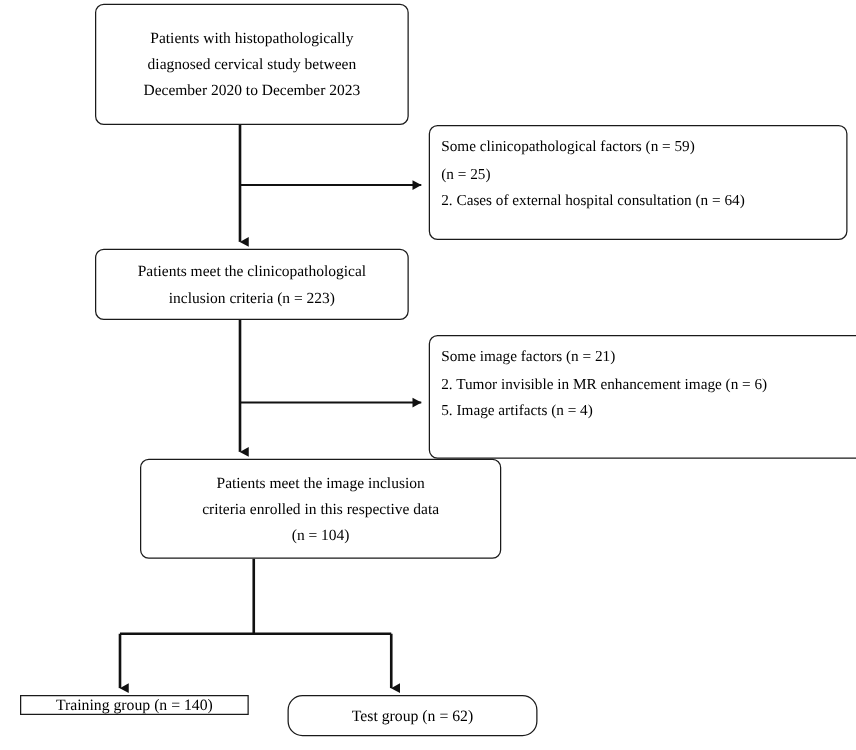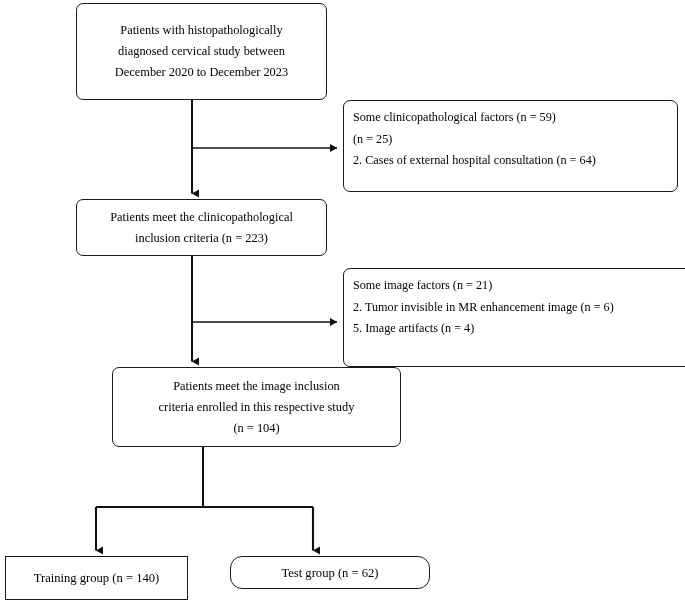--- a/index.html
+++ b/index.html
@@ -64,21 +64,21 @@
     line-height: 16px;
     white-space: nowrap;
   }
 
   
   #box-source     { left: 76px;  top: 3px;   width: 251px; height: 97px; }
   #box-excl-1     { left: 343px; top: 100px; width: 335px; height: 92px; }
   #box-clinical   { left: 76px;  top: 199px; width: 251px; height: 57px; }
   #box-excl-2     { left: 343px; top: 268px; width: 373px; height: 99px; }
   #box-enrolled   { left: 76px;  top: 367px; width: 289px; height: 80px; margin-left: 36px; }
-  #box-training   { left: 5px;   top: 556px; width: 183px; height: 44px; }
+  #box-training   { left: 16px;   top: 556px; width: 183px; height: 16px; }
   #box-test       { left: 230px; top: 556px; width: 200px; height: 33px; border-radius: 12px; }
 </style>
 </head>
 <body>
 
 <div id="canvas">
 
   <svg id="connectors" viewBox="0 0 685 600" width="685" height="600" aria-hidden="true">
     <defs>
       <marker id="arrowDown" markerWidth="9" markerHeight="9" refX="4.5" refY="7.6" orient="auto" markerUnits="userSpaceOnUse">
@@ -124,21 +124,21 @@
   </div>
 
   <div class="node rounded left" id="box-excl-2">
     <div class="line">Some image factors (n = 21)</div>
     <div class="line">2. Tumor invisible in MR enhancement image (n = 6)</div>
     <div class="line">5. Image artifacts (n = 4)</div>
   </div>
 
   <div class="node rounded center" id="box-enrolled">
     <div class="line">Patients meet the image inclusion</div>
-    <div class="line">criteria enrolled in this respective study</div>
+    <div class="line">criteria enrolled in this respective data</div>
     <div class="line">(n = 104)</div>
   </div>
 
   <div class="node sharp terminal" id="box-training">
     <div class="line">Training group (n = 140)</div>
   </div>
 
   <div class="node sharp terminal" id="box-test">
     <div class="line">Test group (n = 62)</div>
   </div>

